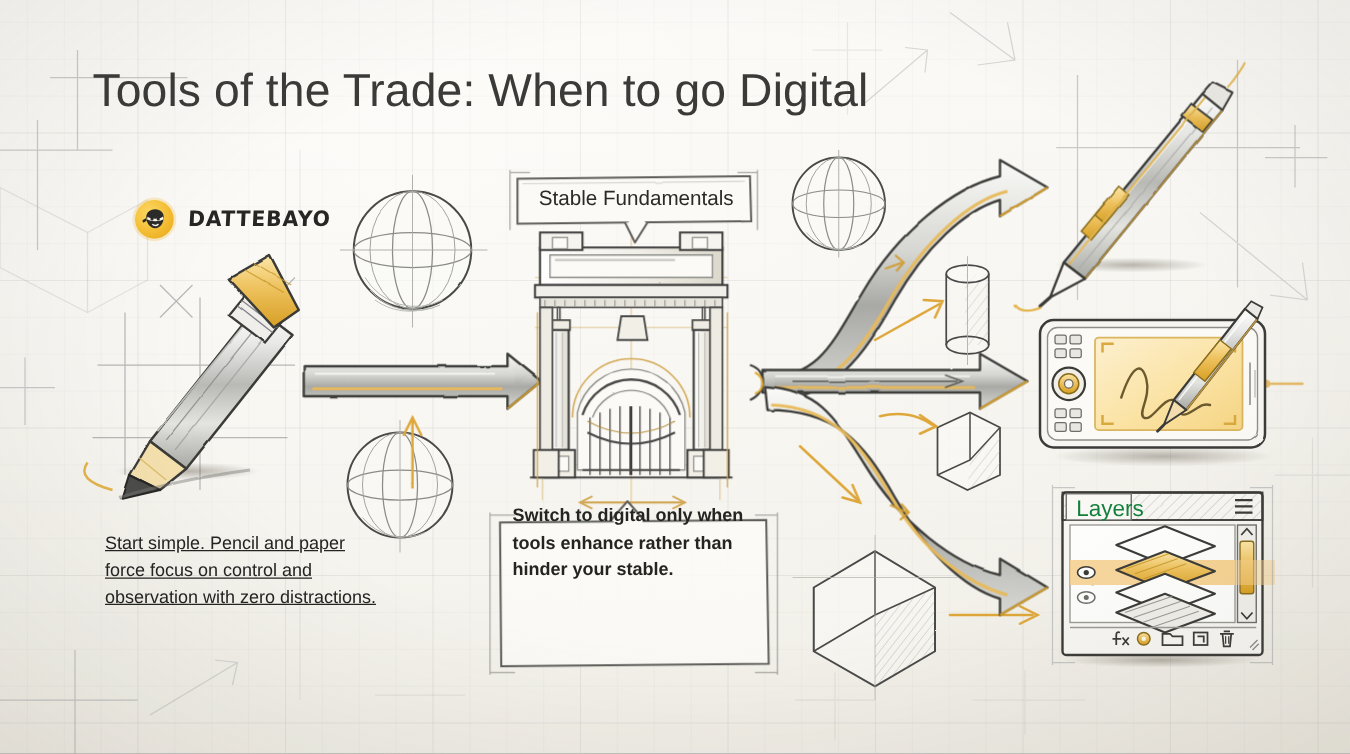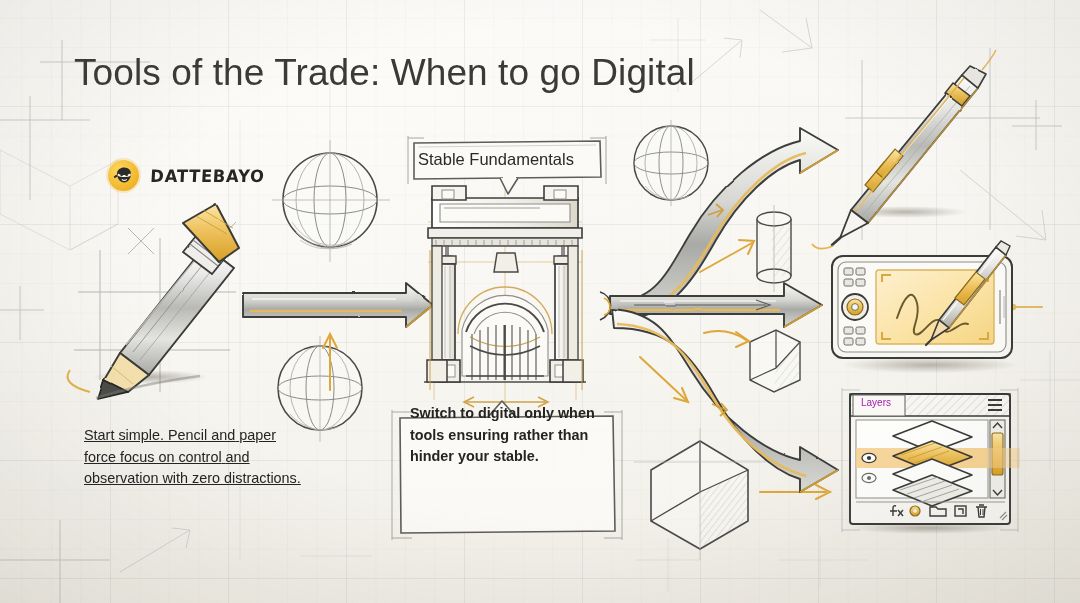--- a/index.html
+++ b/index.html
@@ -56,21 +56,21 @@
   }
 
   
   .caption{position:absolute;font-size:14.4px;line-height:21.5px;color:#242422;}
   #cap-left{left:84px;top:425px;width:225px;text-decoration:underline;}
   #cap-center{left:410px;top:403px;width:196px;font-weight:bold;}
   #cap-center .line{display:block;}
 
   
   #label-stable{
-    position:absolute;left:404px;top:144px;
+    position:absolute;left:417px;top:144px;
     padding:6px 14px 7px;font-size:16.5px;color:#2a2a28;white-space:nowrap;
   }
 </style>
 </head>
 <body>
 
 <div id="stage">
 
   <div id="paper"></div>
   <div id="grid"></div>
@@ -577,19 +577,19 @@
 
   <div class="caption" id="cap-left">
     <span class="line">Start simple. Pencil and</span>
     <span class="line">paper force focus on control</span>
     <span class="line">and observation with</span>
     <span class="line">zero distractions.</span>
   </div>
 
   <div class="caption" id="cap-center">
     <span class="line">Switch to digital only when</span>
-    <span class="line">tools ensuring rather than</span>
+    <span class="line">tools enhance rather than</span>
     <span class="line">hinder your stable.</span>
   </div>
 
-  <div style="position:absolute;left:861px;top:397px;font-size:10px;color:#a21caf;">Layers</div>
+  <div style="position:absolute;left:861px;top:397px;font-size:18px;color:#15803d;">Layers</div>
 
 </div>
 
 </body></html>

